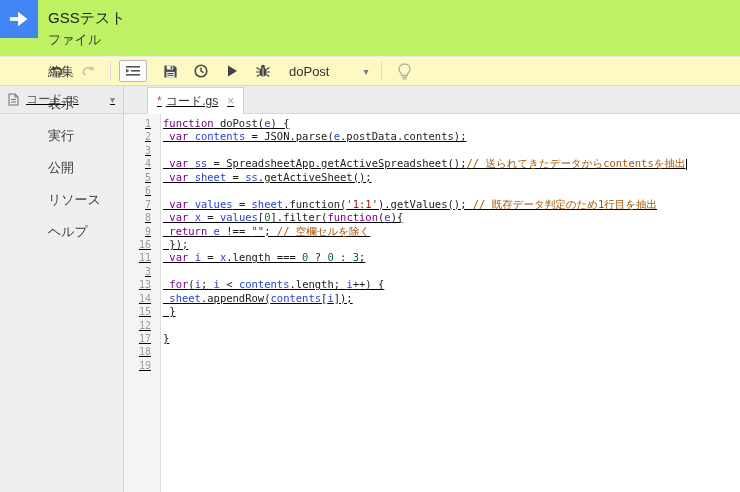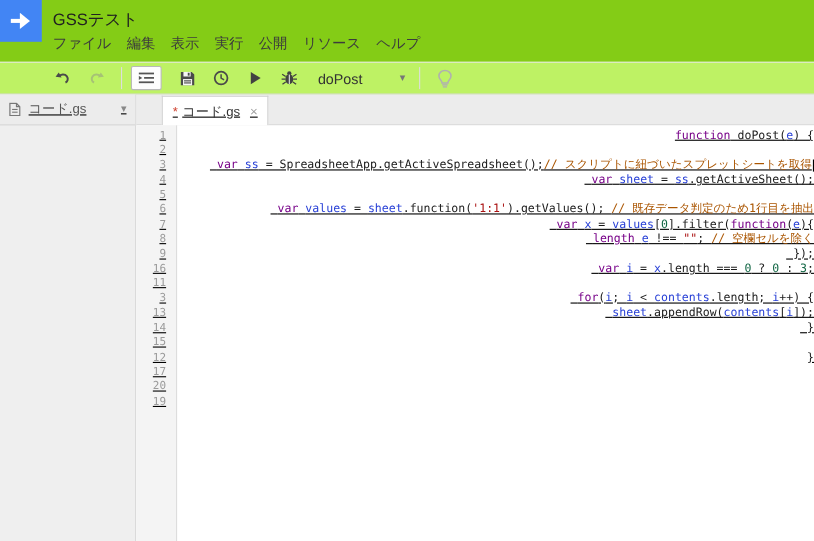--- a/index.html
+++ b/index.html
@@ -1,29 +1,29 @@
 <!DOCTYPE html>
 <html><head>
 <meta charset="utf-8">
 <style>
   html,body{margin:0;padding:0;}
   body{width:740px;height:492px;overflow:hidden;background:#fff;
        font-family:"Liberation Sans","DejaVu Sans",sans-serif;}
   .app{position:relative;width:740px;height:492px;display:flex;flex-direction:column;}
 
   
-  .header{height:56px;background:#84cc16;position:relative;flex:0 0 auto;}
+  .header{height:56px;background:#bef264;position:relative;flex:0 0 auto;}
   .logo{position:absolute;left:0;top:0;width:38px;height:38px;background:#4285f4;
         display:flex;align-items:center;justify-content:center;}
   .title{position:absolute;left:48px;top:9px;font-size:15px;color:#212121;}
-  .menubar{position:absolute;left:48px;top:31px;display:flex;gap:14px;}
+  .menubar{position:absolute;left:48px;top:31px;display:flex;gap:14px;flex-direction:column;}
   .menu-item{font-size:13px;color:#3c3c3c;cursor:pointer;}
 
   
-  .toolbar{height:28px;background:#bef264;border-top:1px solid #e9e9e9;
+  .toolbar{height:28px;background:#fef9c3;border-top:1px solid #e9e9e9;
            border-bottom:1px solid #d8d8d8;display:flex;align-items:center;
            padding-left:46px;flex:0 0 auto;}
   .tb-icon{display:inline-flex;align-items:center;justify-content:center;
            width:22px;height:22px;margin-right:9px;cursor:pointer;}
   .tb-sep{width:1px;height:20px;background:#ddd;margin:0 8px 0 2px;}
   .tb-btn-boxed{border:1px solid #b9b9b9;border-radius:2px;background:#fdfdfd;
                 width:26px;height:20px;margin-right:12px;}
   .fn-select{display:inline-flex;align-items:center;gap:34px;margin:0 10px 0 6px;
              cursor:pointer;}
   .fn-select .fn-label{font-size:13px;color:#333;}
@@ -46,21 +46,21 @@
        margin-bottom:-1px;display:flex;align-items:center;padding:0 9px;
        font-size:12px;color:#333;cursor:pointer;}
   .tab .dirty{color:#d14836;margin-right:4px;}
   .tab .close{color:#9e9e9e;margin-left:9px;font-size:12px;cursor:pointer;}
 
   .code-area{flex:1;display:flex;background:#fff;min-height:0;}
   .gutter{width:37px;background:#f4f4f4;border-right:1px solid #ddd;
           padding-top:3px;box-sizing:border-box;flex:0 0 auto;}
   .gutter .ln{height:13.45px;line-height:13.45px;font-family:"DejaVu Sans Mono","Liberation Mono",monospace;
               font-size:10px;color:#9b9b9b;text-align:right;padding-right:9px;}
-  .code{flex:1;padding-top:3px;padding-left:2px;overflow:hidden;cursor:text;text-align:right;}
+  .code{flex:1;padding-top:3px;padding-left:2px;overflow:hidden;cursor:text;}
   .code-line{height:13.45px;line-height:13.45px;white-space:pre;
              font-family:"DejaVu Sans Mono","Liberation Mono",monospace;font-size:10.5px;}
   .tk-p{color:#1a1a1a;}
   .tk-k{color:#770088;}
   .tk-v{color:#2840d6;}
   .tk-c{color:#aa5500;}
   .tk-s{color:#aa1111;}
   .tk-n{color:#116644;}
   .caret-bar{display:inline-block;width:1px;height:11px;background:#000;
              vertical-align:middle;margin-left:1px;}
@@ -191,32 +191,33 @@
             <div class="ln">8</div>
             <div class="ln">9</div>
             <div class="ln">16</div>
             <div class="ln">11</div>
             <div class="ln">3</div>
             <div class="ln">13</div>
             <div class="ln">14</div>
             <div class="ln">15</div>
             <div class="ln">12</div>
             <div class="ln">17</div>
-            <div class="ln">20</div>
+            <div class="ln">18</div>
             <div class="ln">19</div>
           </div>
         <div class="code">
             <div class="code-line"><span class="tk-k">function</span><span class="tk-p"> doPost(</span><span class="tk-v">e</span><span class="tk-p">) {</span></div>
-            <div class="code-line"></div>
-            <div class="code-line"><span class="tk-p"> </span><span class="tk-k">var</span><span class="tk-p"> </span><span class="tk-v">ss</span><span class="tk-p"> = SpreadsheetApp.getActiveSpreadsheet();</span><span class="tk-c">// スクリプトに紐づいたスプレットシートを取得</span><span class="caret-bar"></span></div>
+            <div class="code-line"><span class="tk-p"> </span><span class="tk-k">var</span><span class="tk-p"> </span><span class="tk-v">contents</span><span class="tk-p"> = JSON.parse(</span><span class="tk-v">e</span><span class="tk-p">.postData.contents);</span></div>
+            <div class="code-line"></div>
+            <div class="code-line"><span class="tk-p"> </span><span class="tk-k">var</span><span class="tk-p"> </span><span class="tk-v">ss</span><span class="tk-p"> = SpreadsheetApp.getActiveSpreadsheet();</span><span class="tk-c">// 送られてきたデータからcontentsを抽出</span><span class="caret-bar"></span></div>
             <div class="code-line"><span class="tk-p"> </span><span class="tk-k">var</span><span class="tk-p"> </span><span class="tk-v">sheet</span><span class="tk-p"> = </span><span class="tk-v">ss</span><span class="tk-p">.getActiveSheet();</span></div>
             <div class="code-line"></div>
             <div class="code-line"><span class="tk-p"> </span><span class="tk-k">var</span><span class="tk-p"> </span><span class="tk-v">values</span><span class="tk-p"> = </span><span class="tk-v">sheet</span><span class="tk-p">.function(</span><span class="tk-s">'1:1'</span><span class="tk-p">).getValues(); </span><span class="tk-c">// 既存データ判定のため1行目を抽出</span></div>
             <div class="code-line"><span class="tk-p"> </span><span class="tk-k">var</span><span class="tk-p"> </span><span class="tk-v">x</span><span class="tk-p"> = </span><span class="tk-v">values</span><span class="tk-p">[</span><span class="tk-n">0</span><span class="tk-p">].filter(</span><span class="tk-k">function</span><span class="tk-p">(</span><span class="tk-v">e</span><span class="tk-p">){</span></div>
-            <div class="code-line"><span class="tk-p"> </span><span class="tk-k">length</span><span class="tk-p"> </span><span class="tk-v">e</span><span class="tk-p"> !== </span><span class="tk-s">""</span><span class="tk-p">; </span><span class="tk-c">// 空欄セルを除く</span></div>
+            <div class="code-line"><span class="tk-p"> </span><span class="tk-k">return</span><span class="tk-p"> </span><span class="tk-v">e</span><span class="tk-p"> !== </span><span class="tk-s">""</span><span class="tk-p">; </span><span class="tk-c">// 空欄セルを除く</span></div>
             <div class="code-line"><span class="tk-p"> });</span></div>
             <div class="code-line"><span class="tk-p"> </span><span class="tk-k">var</span><span class="tk-p"> </span><span class="tk-v">i</span><span class="tk-p"> = </span><span class="tk-v">x</span><span class="tk-p">.length === </span><span class="tk-n">0</span><span class="tk-p"> ? </span><span class="tk-n">0</span><span class="tk-p"> : </span><span class="tk-n">3</span><span class="tk-p">;</span></div>
             <div class="code-line"></div>
             <div class="code-line"><span class="tk-p"> </span><span class="tk-k">for</span><span class="tk-p">(</span><span class="tk-v">i</span><span class="tk-p">; </span><span class="tk-v">i</span><span class="tk-p"> &lt; </span><span class="tk-v">contents</span><span class="tk-p">.length; </span><span class="tk-v">i</span><span class="tk-p">++) {</span></div>
             <div class="code-line"><span class="tk-p"> </span><span class="tk-v">sheet</span><span class="tk-p">.appendRow(</span><span class="tk-v">contents</span><span class="tk-p">[</span><span class="tk-v">i</span><span class="tk-p">]);</span></div>
             <div class="code-line"><span class="tk-p"> }</span></div>
             <div class="code-line"></div>
             <div class="code-line"><span class="tk-p">}</span></div>
           </div>
       </div>

